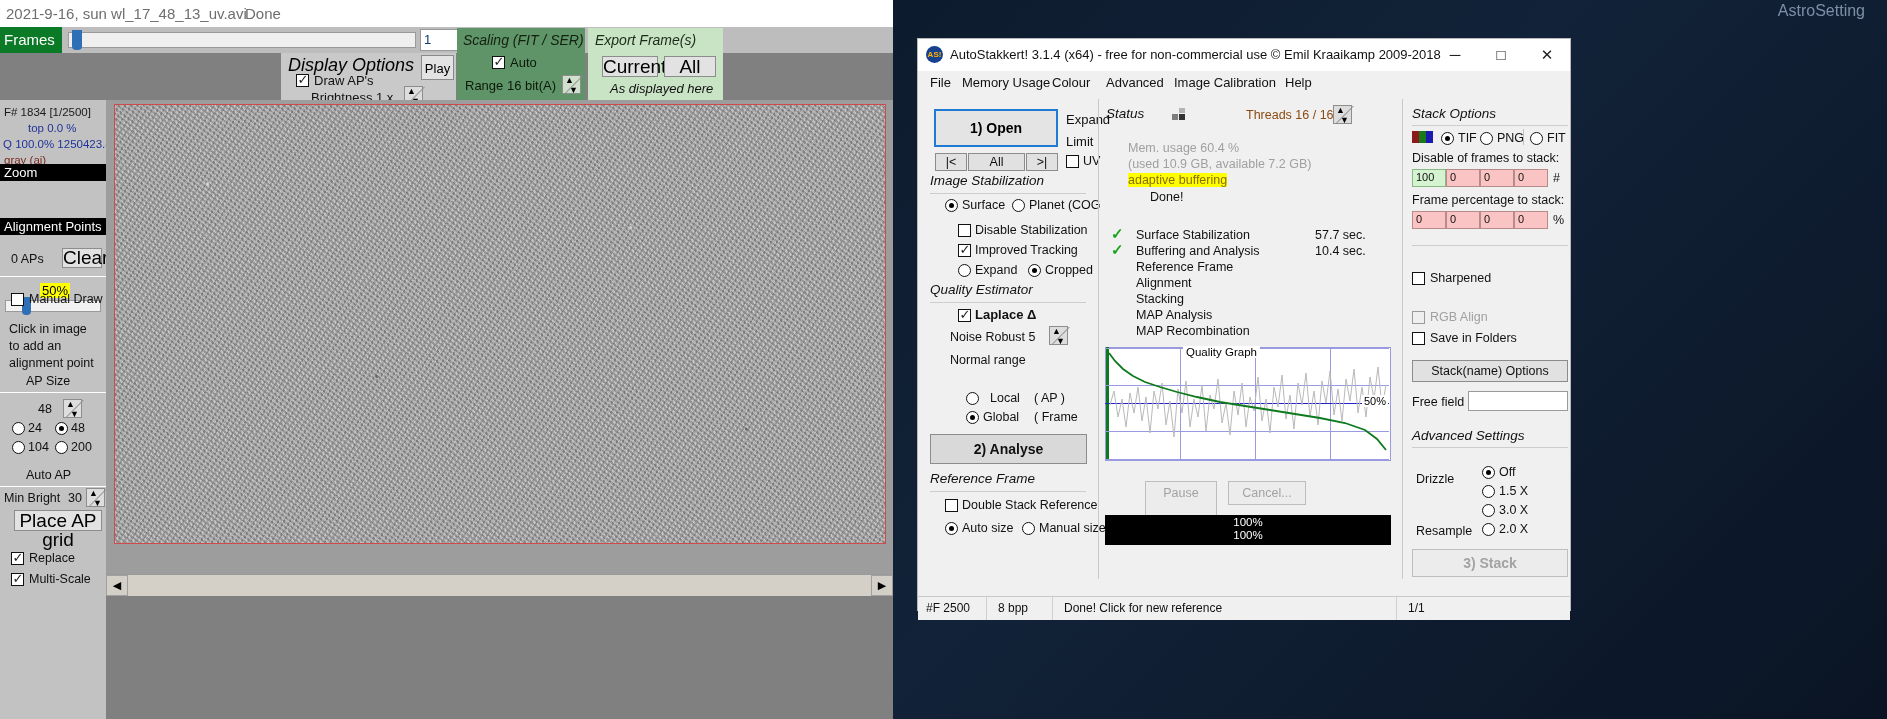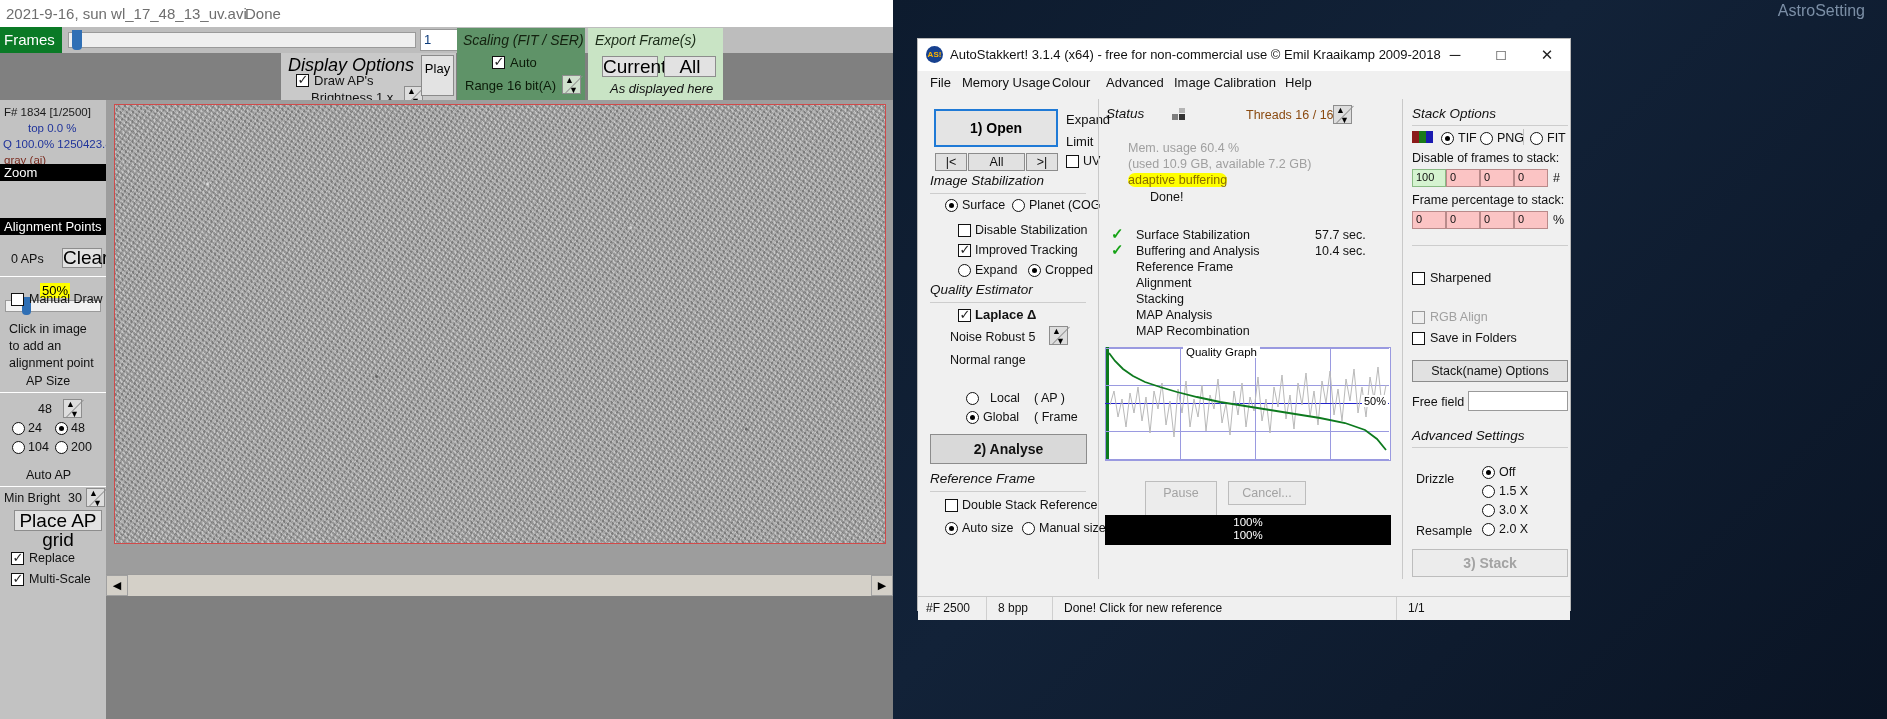--- a/index.html
+++ b/index.html
@@ -24,21 +24,21 @@
   #imgSize .cap{position:absolute;left:8px;top:11px;font-style:italic;font-size:15px;color:#2c2c2c;}
   .szrow{position:absolute;font-size:13px;color:#8e9e8c;}
   .szslider{position:absolute;height:11px;background:#ddd;border:1px solid #b6b6b6;box-sizing:border-box;}
   .szknob{position:absolute;width:5px;height:11px;background:#9b9b9b;}
   .szval{position:absolute;width:36px;height:16px;background:#fff;border:1px solid #b9b9b9;
          box-sizing:border-box;text-align:center;font-size:12px;color:#5d7a59;line-height:14px;}
   #remchk{position:absolute;left:159px;top:81px;width:15px;height:15px;background:#fff;border:1px solid #9aa;}
   
   #dispOpt{position:absolute;left:281px;top:53px;width:175px;height:47px;background:#c9c9c9;}
   #dispOpt .cap{position:absolute;left:7px;top:2px;font-style:italic;font-size:18px;}
-  #playBtn{position:absolute;left:421px;top:55px;width:33px;height:41px;background:#e3e3e3;
+  #playBtn{position:absolute;left:421px;top:55px;width:33px;height:25px;background:#e3e3e3;
            border:1px solid #8a8a8a;box-sizing:border-box;text-align:center;line-height:25px;font-size:13px;}
   #scaling{position:absolute;left:457px;top:28px;width:128px;height:72px;background:#5f9368;}
   #scaling .cap{position:absolute;left:6px;top:4px;font-style:italic;font-size:14px;color:#13210f;}
   #export{position:absolute;left:588px;top:28px;width:135px;height:72px;background:#c9e4c5;}
   #export .cap{position:absolute;left:7px;top:4px;font-style:italic;font-size:14px;color:#1b2b18;}
   .gbtn{position:absolute;background:#e2e2e2;border:1px solid #8d8d8d;box-sizing:border-box;
         text-align:center;font-size:19px;}
   .spin{position:absolute;width:19px;height:19px;background:#ddd;border:1px solid #8d8d8d;box-sizing:border-box;}
   .spin:after{content:"";position:absolute;left:-1px;top:8px;width:24px;height:1px;background:#8d8d8d;
               transform:rotate(-45deg);}
@@ -317,21 +317,21 @@
         <div style="position:absolute;left:7px;top:6px;width:6px;height:6px;background:#333;"></div>
       </div>
       <div class="lbl" style="left:146px;top:5px;color:#8a4a10;">Threads 16 / 16</div>
       <div class="spin" style="left:233px;top:2px;">
         <span class="u">▲</span>
         <span class="dn">▼</span>
       </div>
 
       <div class="lbl gry" style="left:28px;top:38px;">Mem. usage 60.4 %</div>
       <div class="lbl gry" style="left:28px;top:54px;">(used 10.9 GB, available 7.2 GB)</div>
-      <div class="lbl" id="hl" style="left:28px;top:70px;color:#8a6d00;border-radius:7px;">adaptive buffering</div>
+      <div class="lbl" id="hl" style="left:28px;top:70px;color:#8a6d00;">adaptive buffering</div>
       <div class="lbl" style="left:50px;top:87px;">Done!</div>
 
       <div class="chkmark" style="left:11px;top:122px;">✓</div>
       <div class="lbl" style="left:36px;top:125px;">Surface Stabilization</div>
       <div class="lbl" style="left:215px;top:125px;">57.7 sec.</div>
 
       <div class="chkmark" style="left:11px;top:138px;">✓</div>
       <div class="lbl" style="left:36px;top:141px;">Buffering and Analysis</div>
       <div class="lbl" style="left:215px;top:141px;">10.4 sec.</div>
 

